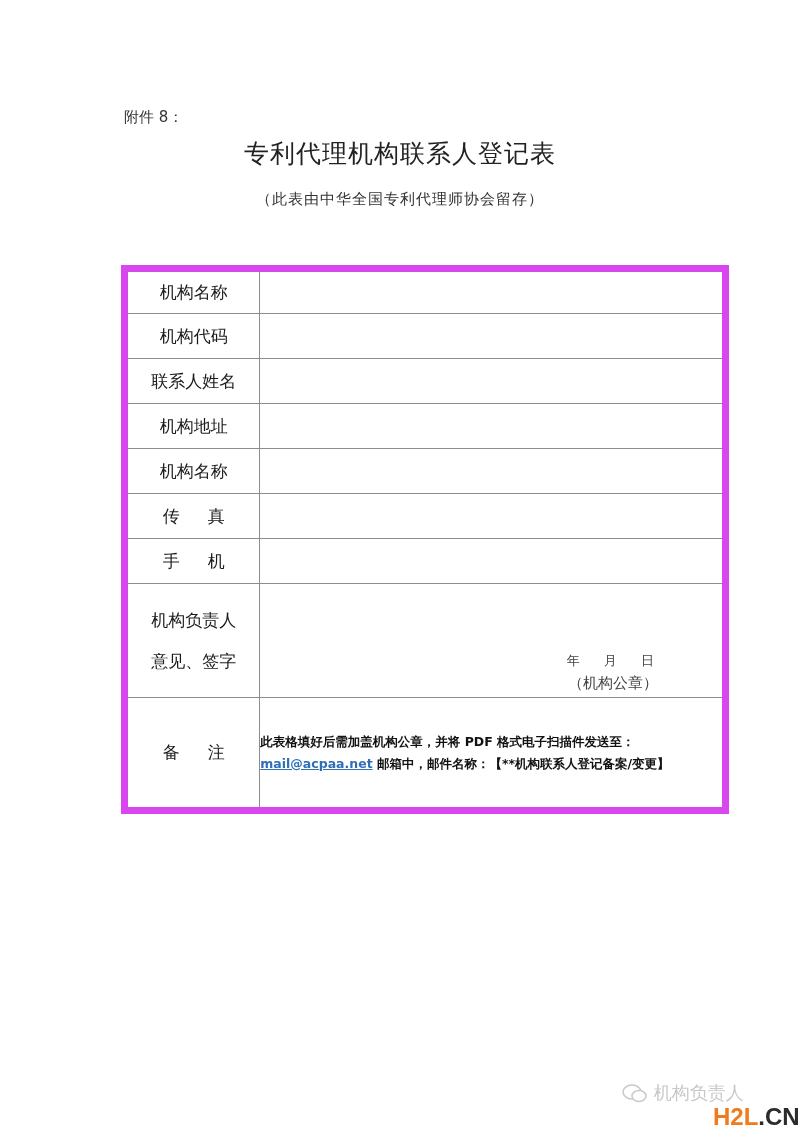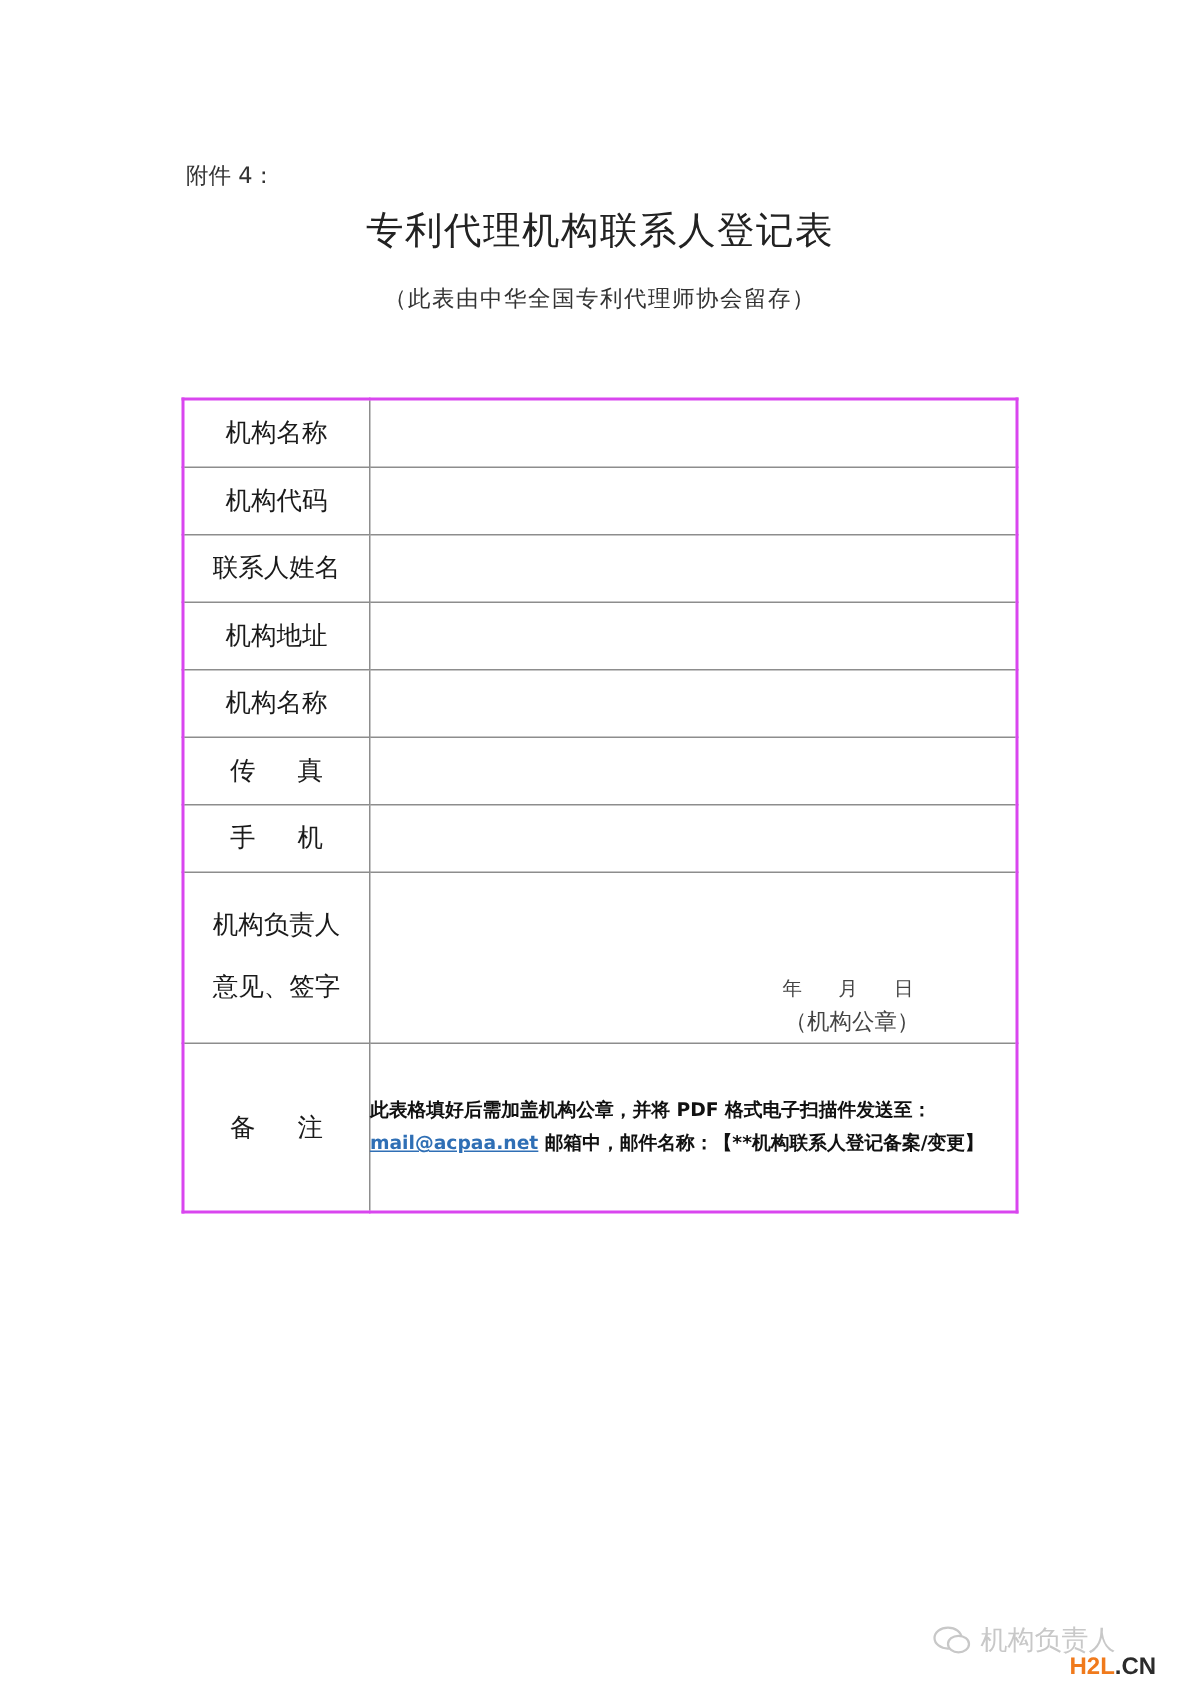--- a/index.html
+++ b/index.html
@@ -16,22 +16,22 @@
     .title {
       position: absolute; left: 0; width: 800px; top: 137px;
       text-align: center; font-size: 25px; color: #222; letter-spacing: 1px;
     }
     .subtitle {
       position: absolute; left: 0; width: 800px; top: 190px;
       text-align: center; font-size: 15px; color: #333; letter-spacing: 1px;
     }
     .form-table {
       position: absolute; left: 121px; top: 265px;
-      width: 558px; border-collapse: collapse;
-      border: 2px solid #d946ef;
+      width: 608px; border-collapse: collapse;
+      border: 7px solid #d946ef;
     }
     .form-table td {
       border: 1px solid #8d8d8d; padding: 0; vertical-align: middle;
     }
     .label-cell {
       width: 123px; text-align: center; font-size: 17px; color: #1a1a1a;
     }
     .value-cell { width: 433px; }
     .row-std { height: 45px; }
     .row-sign { height: 114px; }
@@ -49,30 +49,30 @@
     }
     .note-text {
       padding-left: 8px; font-size: 12.5px; font-weight: bold; line-height: 22px; color: #111; border-radius: 31px;
     }
     .email-link { color: #2f6fb5; text-decoration: underline; font-weight: bold; }
     .watermark {
       position: absolute; left: 622px; top: 1081px; font-size: 18px; color: #c8c8c8;
     }
     .wechat-icon { display: inline-block; width: 26px; height: 20px; vertical-align: middle; }
     .h2l {
-      position: absolute; left: 713px; top: 1103px; font-size: 16px; font-weight: bold;
+      position: absolute; left: 713px; top: 1103px; font-size: 24px; font-weight: bold;
       font-family: "Liberation Sans", sans-serif;
     }
     .h2l .orange { color: #f07a1c; }
     .h2l .dark { color: #2b2b2b; }
   </style>
 </head>
 <body>
 
-<div class="attachment">附件 4：</div>
+<div class="attachment">附件 8：</div>
 <div class="title">专利代理机构联系人登记表</div>
 <div class="subtitle">（此表由中华全国专利代理师协会留存）</div>
 
 <table class="form-table">
   <tbody>
       <tr class="row-std">
     <td class="label-cell">机构名称</td>
     <td class="value-cell"></td>
   </tr>
   <tr class="row-std">

